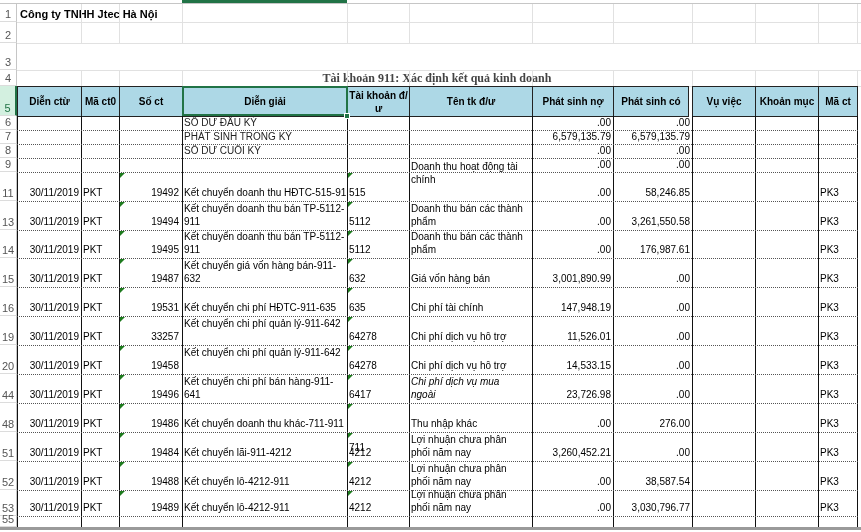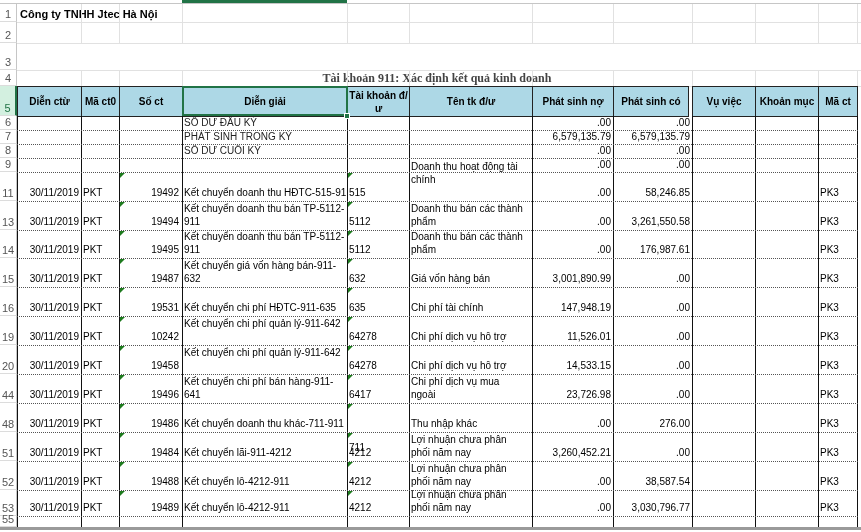--- a/index.html
+++ b/index.html
@@ -211,21 +211,21 @@
       <div class="cell" style="left: 411px; top: 302px; width: 119px; height: 13px;">Chi phí tài chính</div>
       <div class="cell r" style="left: 532px; top: 302px; width: 79px; height: 13px;">147,948.19</div>
       <div class="cell r" style="left: 613px; top: 302px; width: 77px; height: 13px;">.00</div>
       <div class="cell" style="left: 694px; top: 302px; width: 59px; height: 13px;"></div>
       <div class="cell" style="left: 757px; top: 302px; width: 59px; height: 13px;"></div>
       <div class="cell" style="left: 820px; top: 302px; width: 35px; height: 13px;">PK3</div>
       <div class="tri" style="left: 120px; top: 288px;"></div>
       <div class="tri" style="left: 348px; top: 288px;"></div>
       <div class="cell r" style="left: 21px; top: 331px; width: 58px; height: 13px;">30/11/2019</div>
       <div class="cell" style="left: 83px; top: 331px; width: 34px; height: 13px;">PKT</div>
-      <div class="cell r" style="left: 121px; top: 331px; width: 58px; height: 13px;">10242</div>
+      <div class="cell r" style="left: 121px; top: 331px; width: 58px; height: 13px;">33257</div>
       <div class="cell wrap" style="left: 184px; top: 317px; width: 162px; height: 27px;">Kết chuyển chi phí quản lý-911-642</div>
       <div class="cell" style="left: 349px; top: 331px; width: 58px; height: 13px;">64278</div>
       <div class="cell" style="left: 411px; top: 331px; width: 119px; height: 13px;">Chi phí dịch vụ hỗ trợ</div>
       <div class="cell r" style="left: 532px; top: 331px; width: 79px; height: 13px;">11,526.01</div>
       <div class="cell r" style="left: 613px; top: 331px; width: 77px; height: 13px;">.00</div>
       <div class="cell" style="left: 694px; top: 331px; width: 59px; height: 13px;"></div>
       <div class="cell" style="left: 757px; top: 331px; width: 59px; height: 13px;"></div>
       <div class="cell" style="left: 820px; top: 331px; width: 35px; height: 13px;">PK3</div>
       <div class="tri" style="left: 120px; top: 317px;"></div>
       <div class="tri" style="left: 348px; top: 317px;"></div>
@@ -240,21 +240,21 @@
       <div class="cell" style="left: 694px; top: 360px; width: 59px; height: 13px;"></div>
       <div class="cell" style="left: 757px; top: 360px; width: 59px; height: 13px;"></div>
       <div class="cell" style="left: 820px; top: 360px; width: 35px; height: 13px;">PK3</div>
       <div class="tri" style="left: 120px; top: 346px;"></div>
       <div class="tri" style="left: 348px; top: 346px;"></div>
       <div class="cell r" style="left: 21px; top: 389px; width: 58px; height: 13px;">30/11/2019</div>
       <div class="cell" style="left: 83px; top: 389px; width: 34px; height: 13px;">PKT</div>
       <div class="cell r" style="left: 121px; top: 389px; width: 58px; height: 13px;">19496</div>
       <div class="cell wrap" style="left: 184px; top: 375px; width: 162px; height: 27px;">Kết chuyển chi phí bán hàng-911-641</div>
       <div class="cell" style="left: 349px; top: 389px; width: 58px; height: 13px;">6417</div>
-      <div class="cell wrap" style="left: 411px; top: 375px; width: 115px; height: 27px;">Chi phí dịch vụ mua ngoài</div>
+      <div class="cell wrap" style="left: 411px; top: 375px; width: 115px; height: 27px; font-style: italic;">Chi phí dịch vụ mua ngoài</div>
       <div class="cell r" style="left: 532px; top: 389px; width: 79px; height: 13px;">23,726.98</div>
       <div class="cell r" style="left: 613px; top: 389px; width: 77px; height: 13px;">.00</div>
       <div class="cell" style="left: 694px; top: 389px; width: 59px; height: 13px;"></div>
       <div class="cell" style="left: 757px; top: 389px; width: 59px; height: 13px;"></div>
       <div class="cell" style="left: 820px; top: 389px; width: 35px; height: 13px;">PK3</div>
       <div class="tri" style="left: 120px; top: 375px;"></div>
       <div class="tri" style="left: 348px; top: 375px;"></div>
       <div class="cell r" style="left: 21px; top: 418px; width: 58px; height: 13px;">30/11/2019</div>
       <div class="cell" style="left: 83px; top: 418px; width: 34px; height: 13px;">PKT</div>
       <div class="cell r" style="left: 121px; top: 418px; width: 58px; height: 13px;">19486</div>

